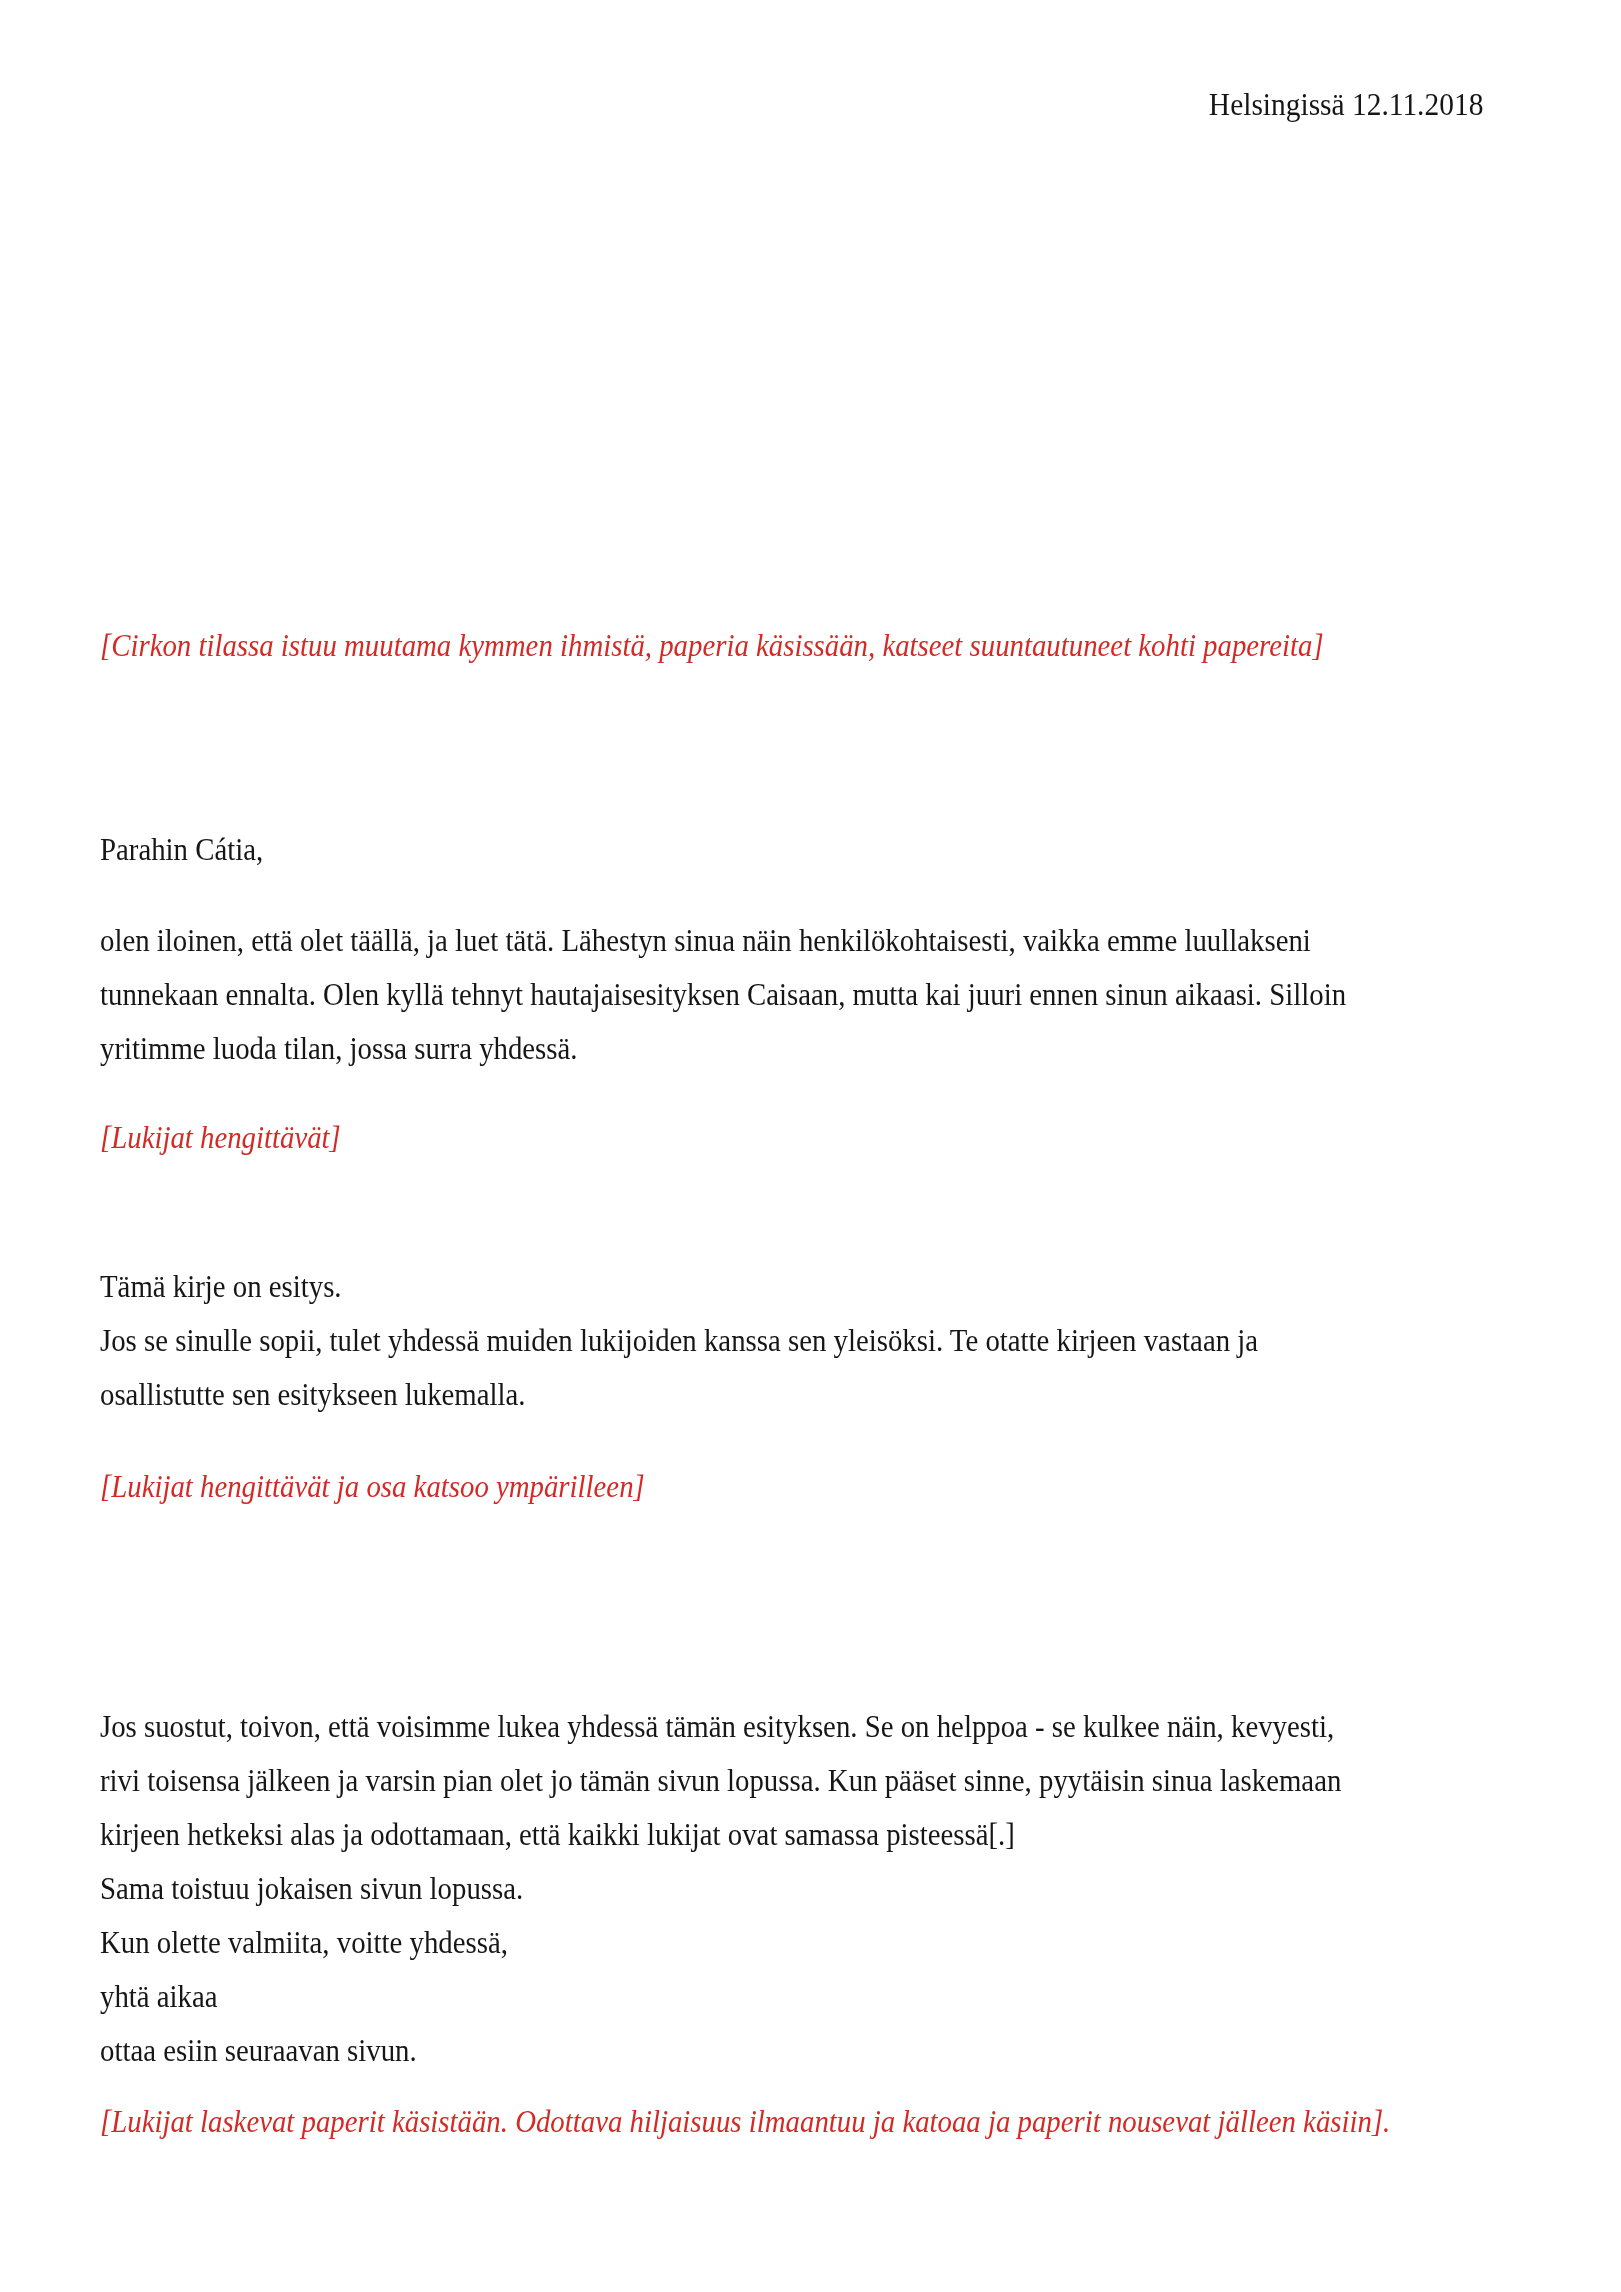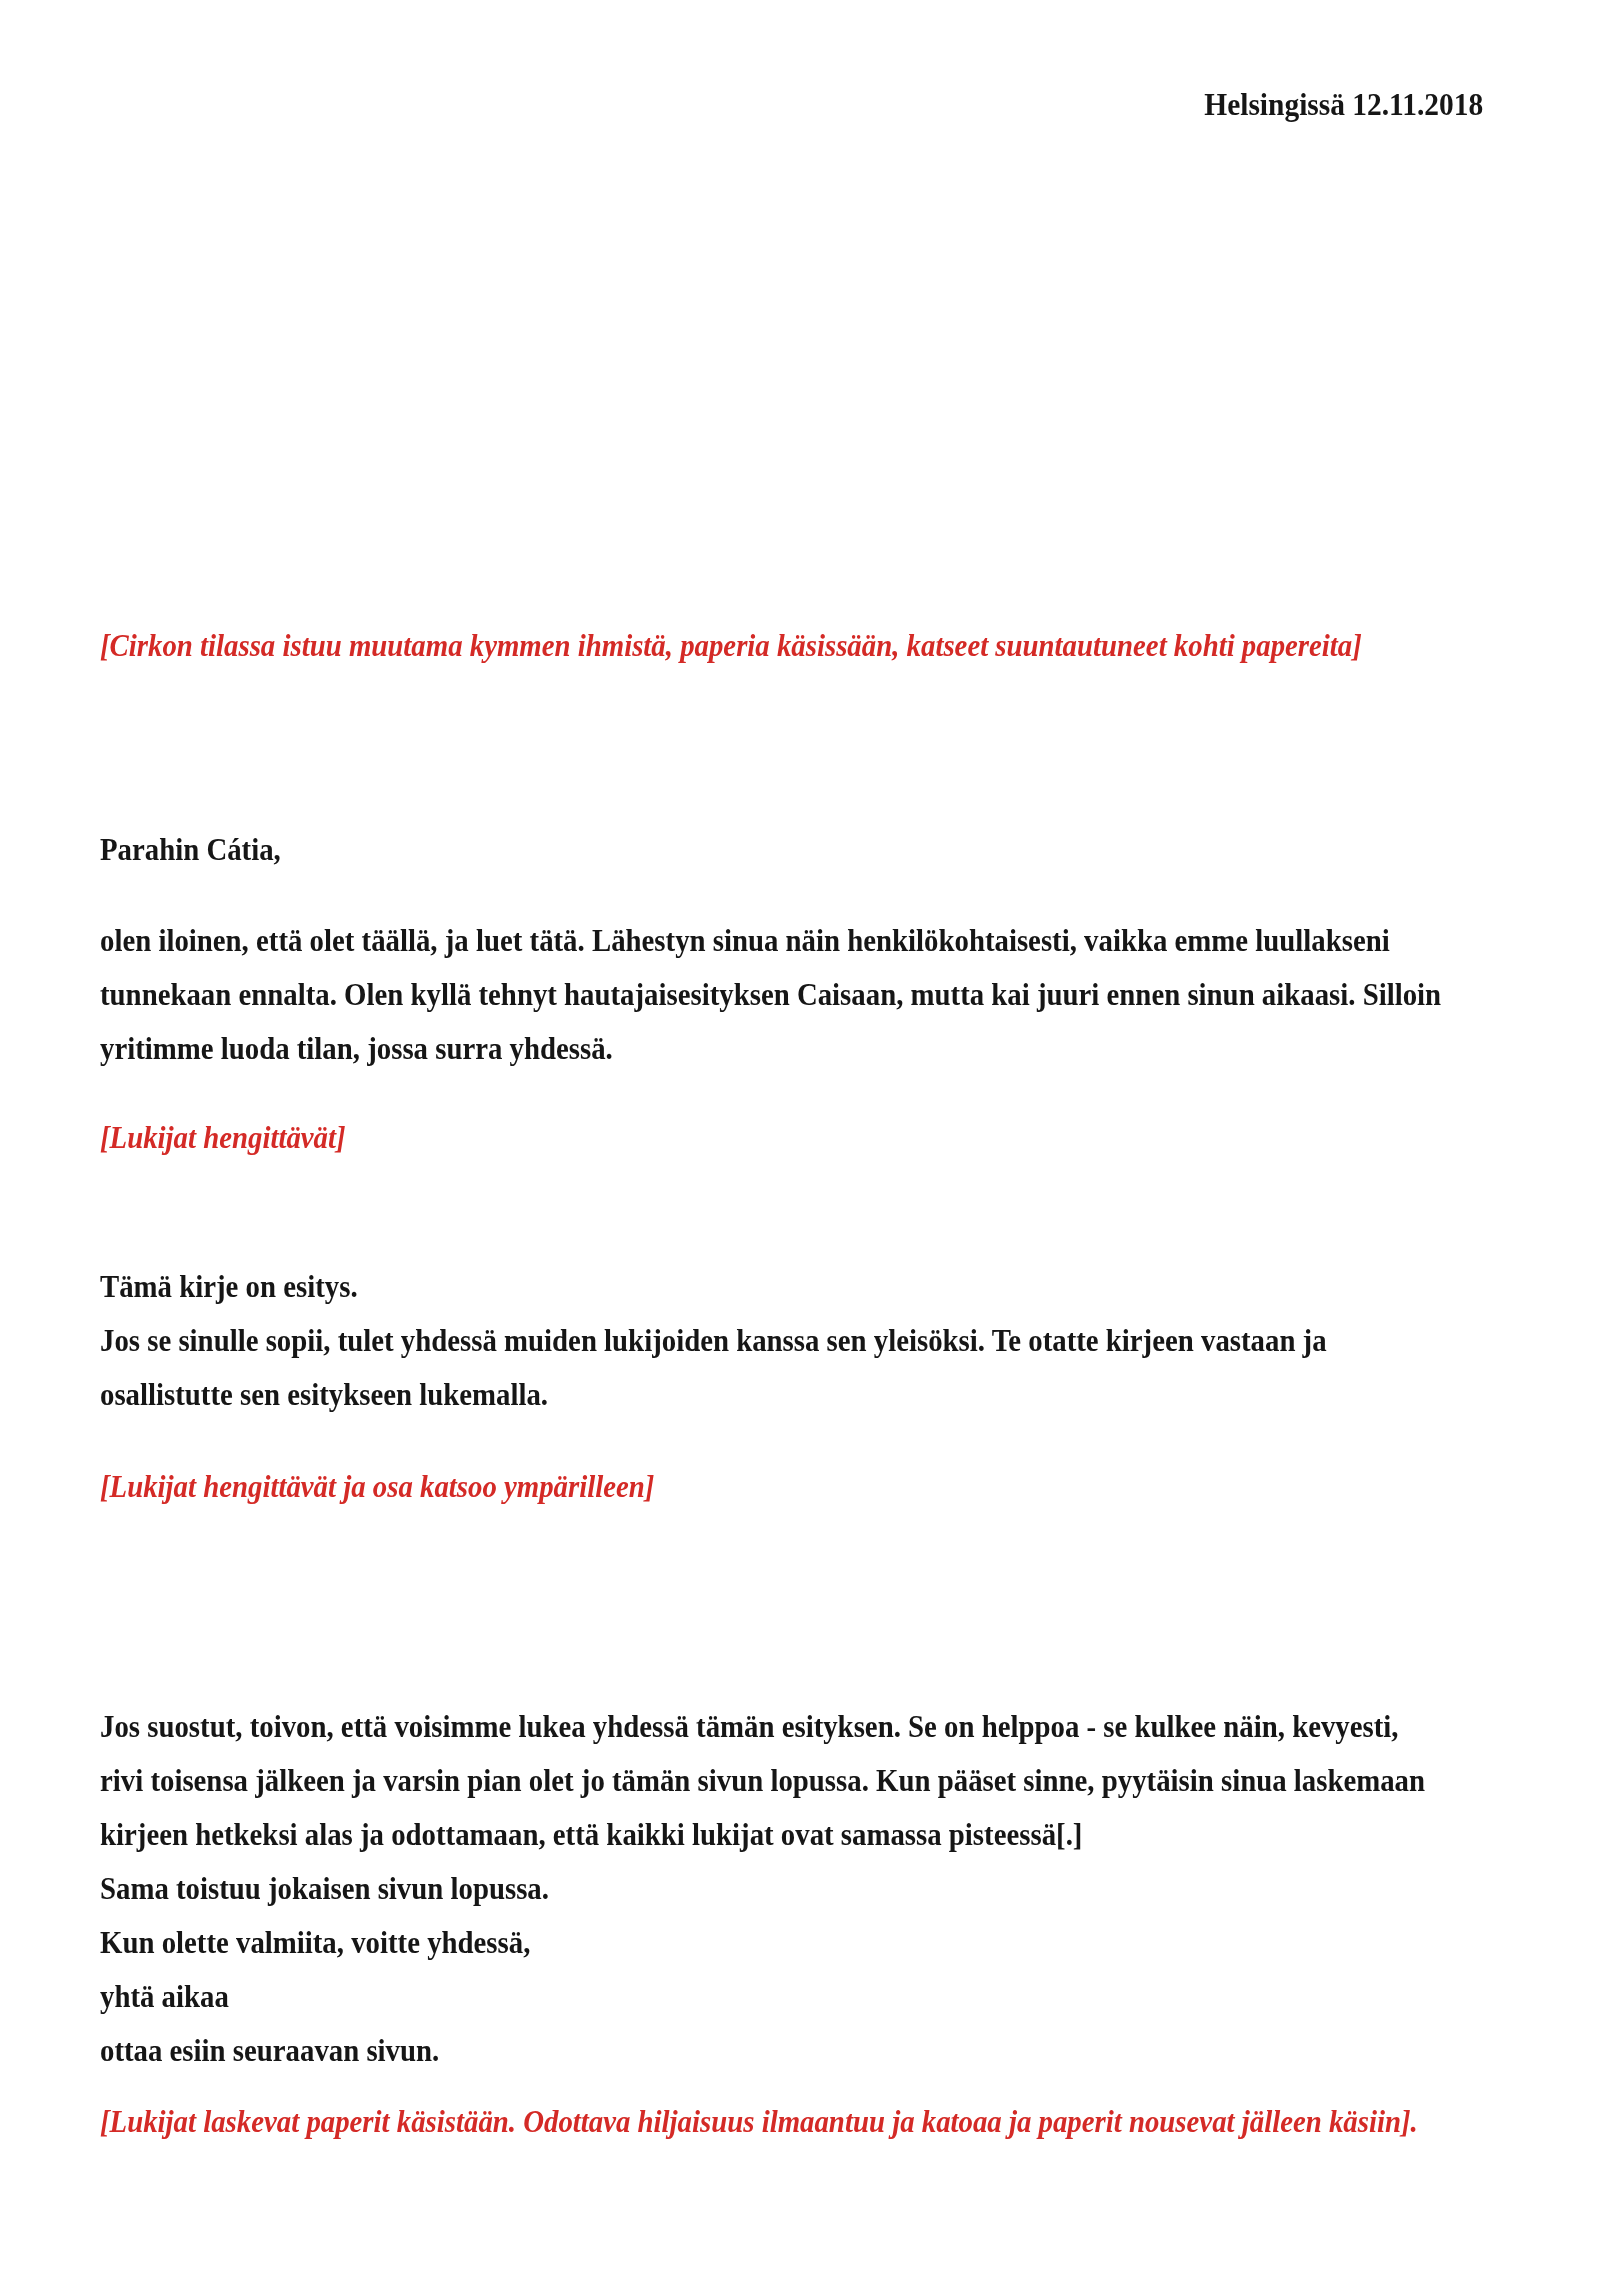--- a/index.html
+++ b/index.html
@@ -9,21 +9,20 @@
   }
   .page {
     position: relative;
     width: 1621px;
     height: 2293px;
     margin: 0 auto;
     background: #ffffff;
     font-family: "Liberation Serif", serif;
     color: #161616;
     overflow: hidden;
-    font-weight: bold;
   }
   .dateline {
     position: absolute;
     top: 86px;
     right: 138px;
     font-size: 32px;
     white-space: nowrap;
     transform: scaleX(0.92);
     transform-origin: 100% 50%;
   }

